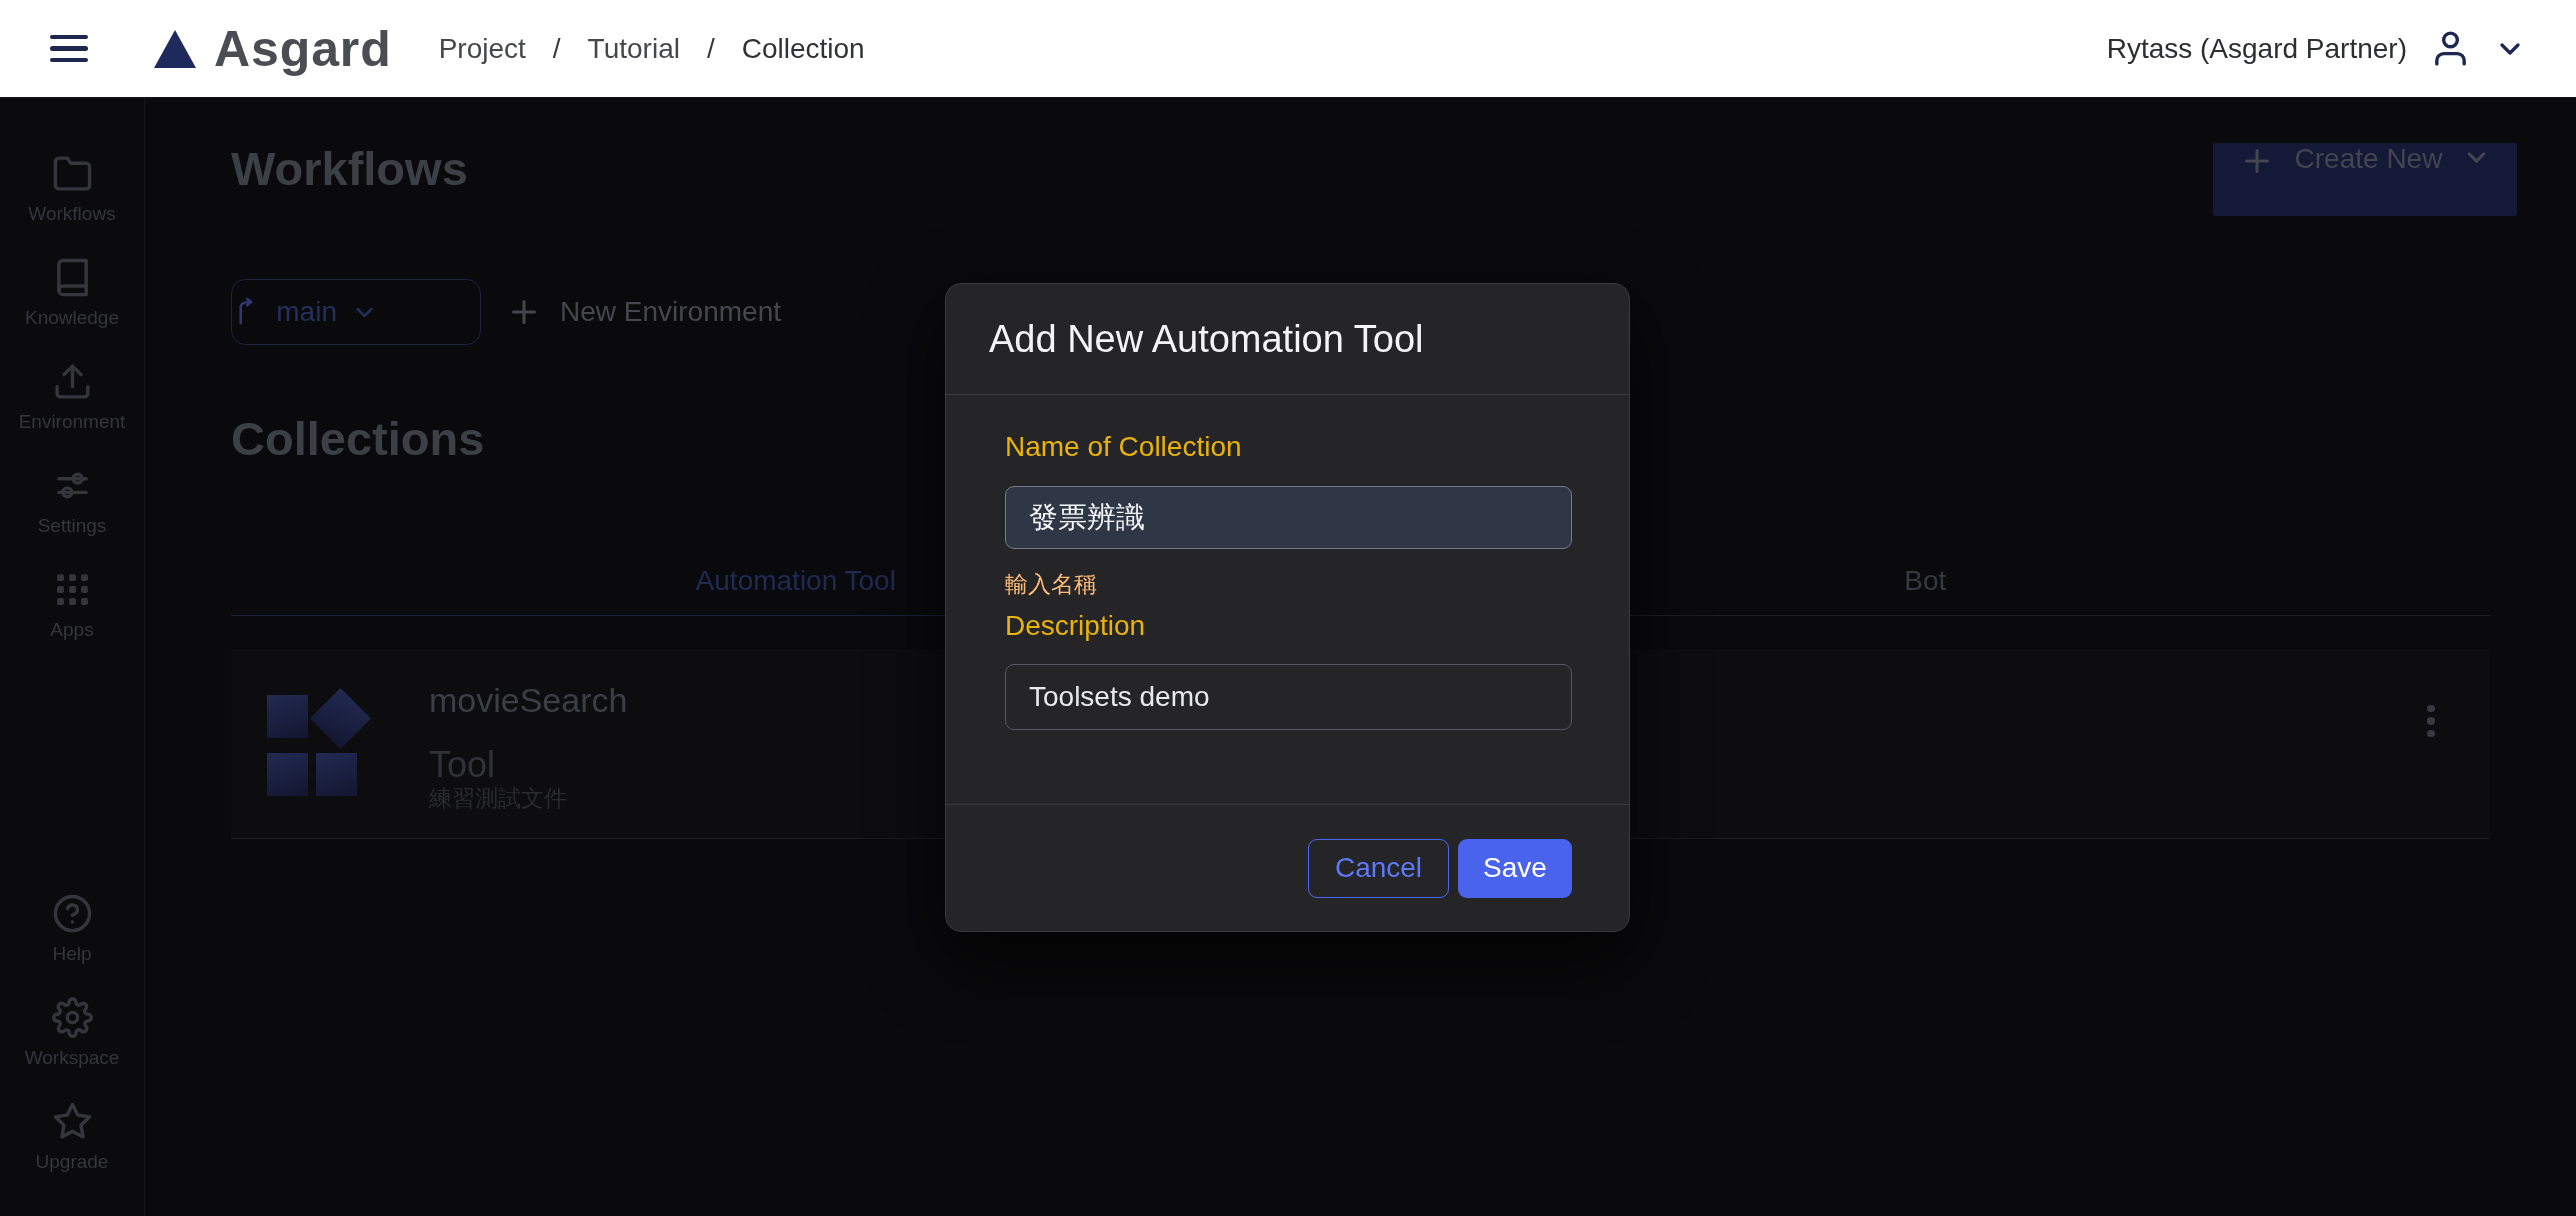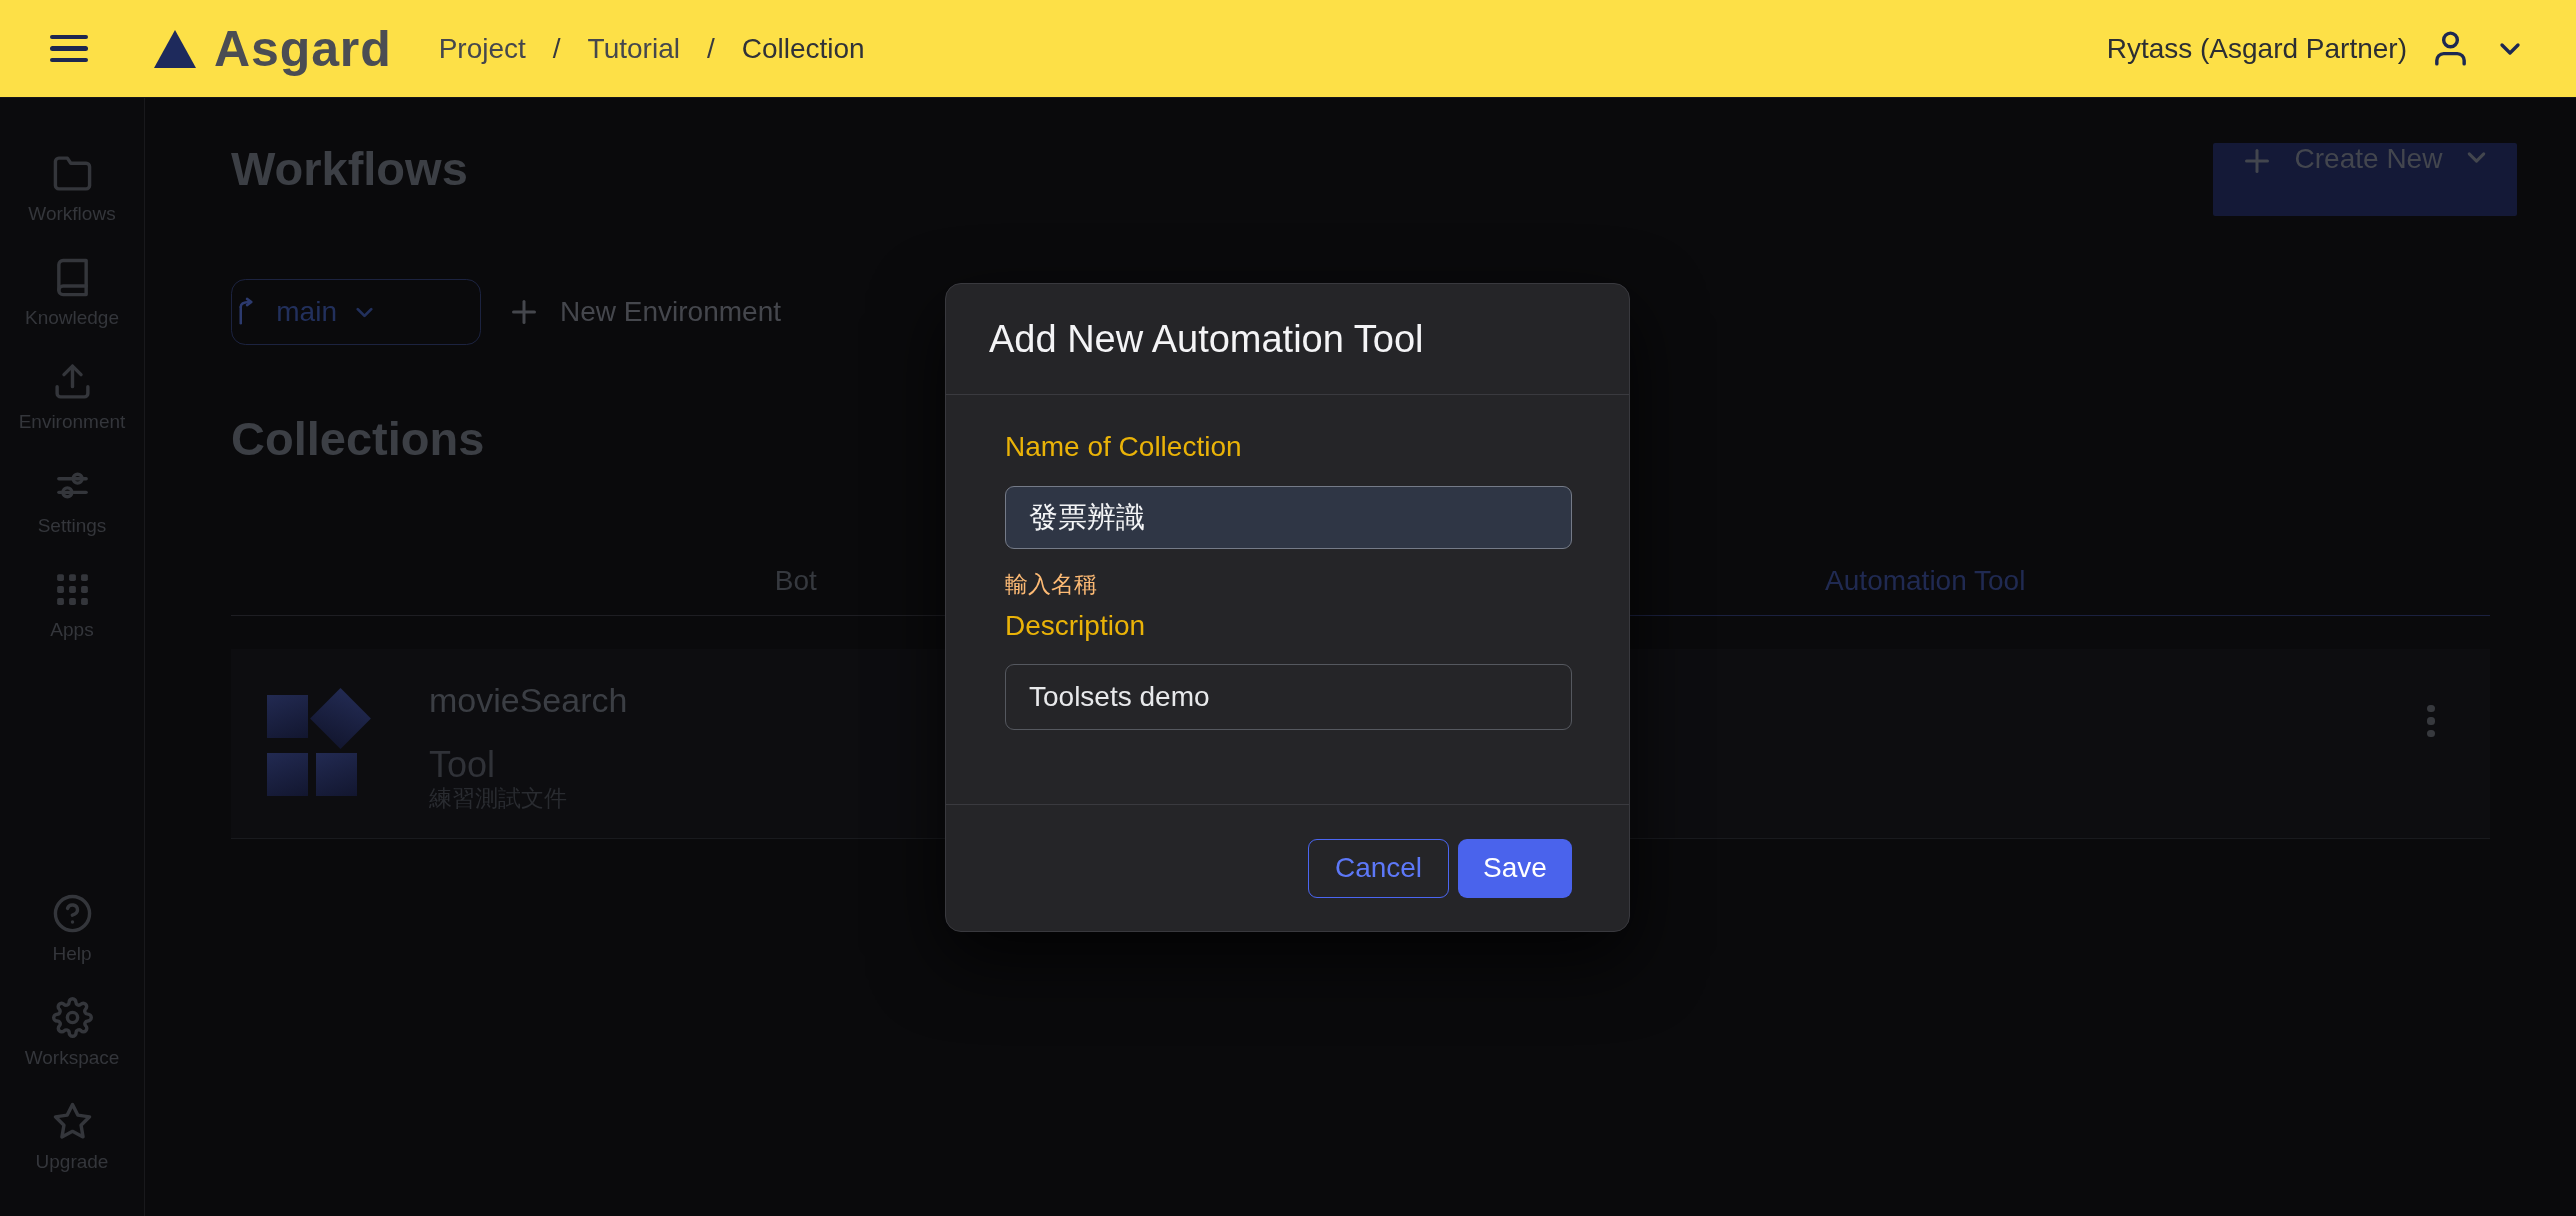--- a/index.html
+++ b/index.html
@@ -7,21 +7,21 @@
   body { font-family: "Liberation Sans", "DejaVu Sans", sans-serif; }
   #app {
     position: relative; width: 2576px; height: 1216px;
     background: #0a0a0c; overflow: hidden;
   }
   svg { display: block; }
 
   
   .header {
     position: absolute; left: 0; top: 0; width: 2576px; height: 98px;
-    background: #fde047; border-bottom: 0.9px solid #151518;
+    background: #ffffff; border-bottom: 0.9px solid #151518;
     display: flex; align-items: center; padding: 0 50px;
   }
   .hamburger { width: 38px; display: flex; flex-direction: column; gap: 7.2px; cursor: pointer; }
   .hamburger span { display: block; height: 4.5px; border-radius: 2.7px; background: #1d2750; }
   .logo { display: flex; align-items: center; gap: 18px; margin-left: 66px; }
   .logo-triangle {
     width: 0; height: 0;
     border-left: 21.5px solid transparent; border-right: 21.5px solid transparent;
     border-bottom: 38px solid #1e2a5c;
   }
@@ -298,22 +298,22 @@
           <line x1="12" y1="5" x2="12" y2="19"></line>
           <line x1="5" y1="12" x2="19" y2="12"></line>
         </svg>
       </span>
     <span>New Environment</span>
   </button>
 
   <div class="collections-title">Collections</div>
 
   <div class="tab-bar">
+    <div class="tab tab-active">Automation Tool</div>
     <div class="tab tab-inactive">Bot</div>
-    <div class="tab tab-active">Automation Tool</div>
   </div>
 
   <div class="collection-card">
     <div class="card-icon">
       <div class="shape-sq tl"></div>
       <div class="shape-diamond"></div>
       <div class="shape-sq bl"></div>
       <div class="shape-sq br"></div>
     </div>
     <div class="card-title">movieSearch</div>

